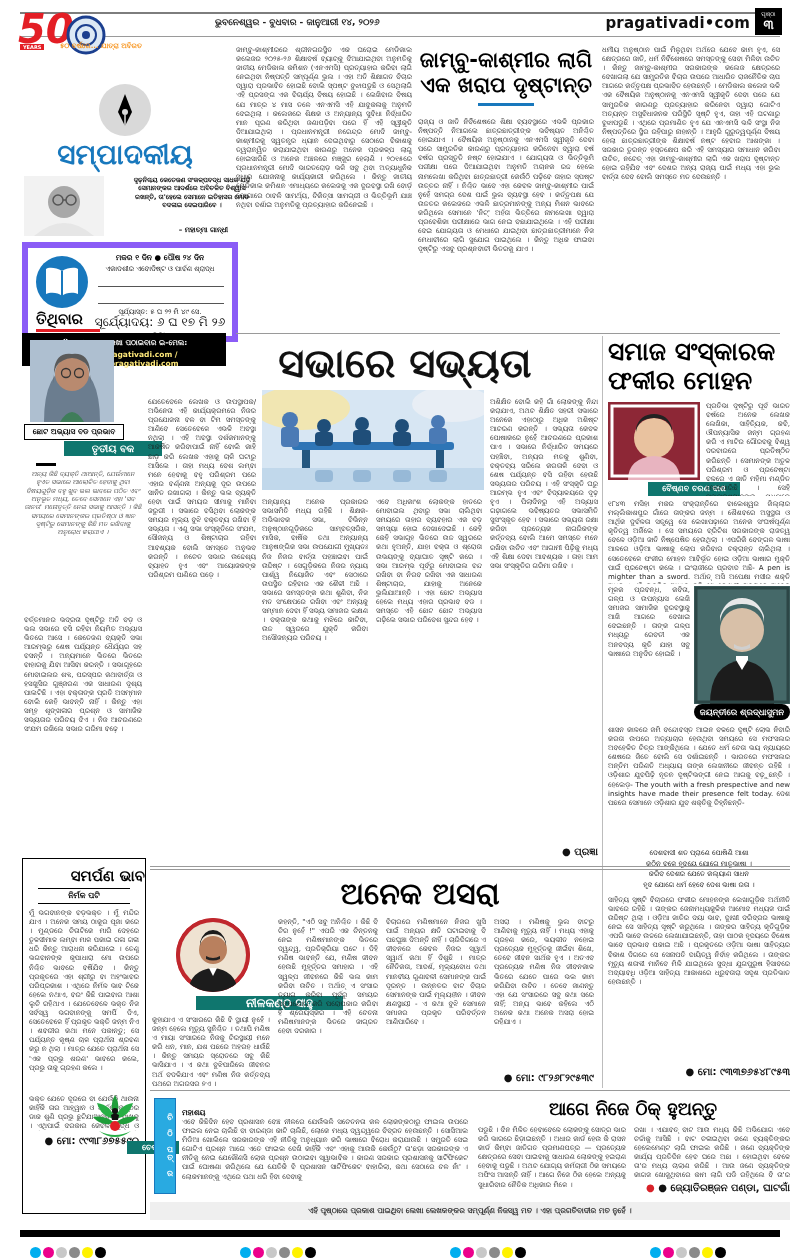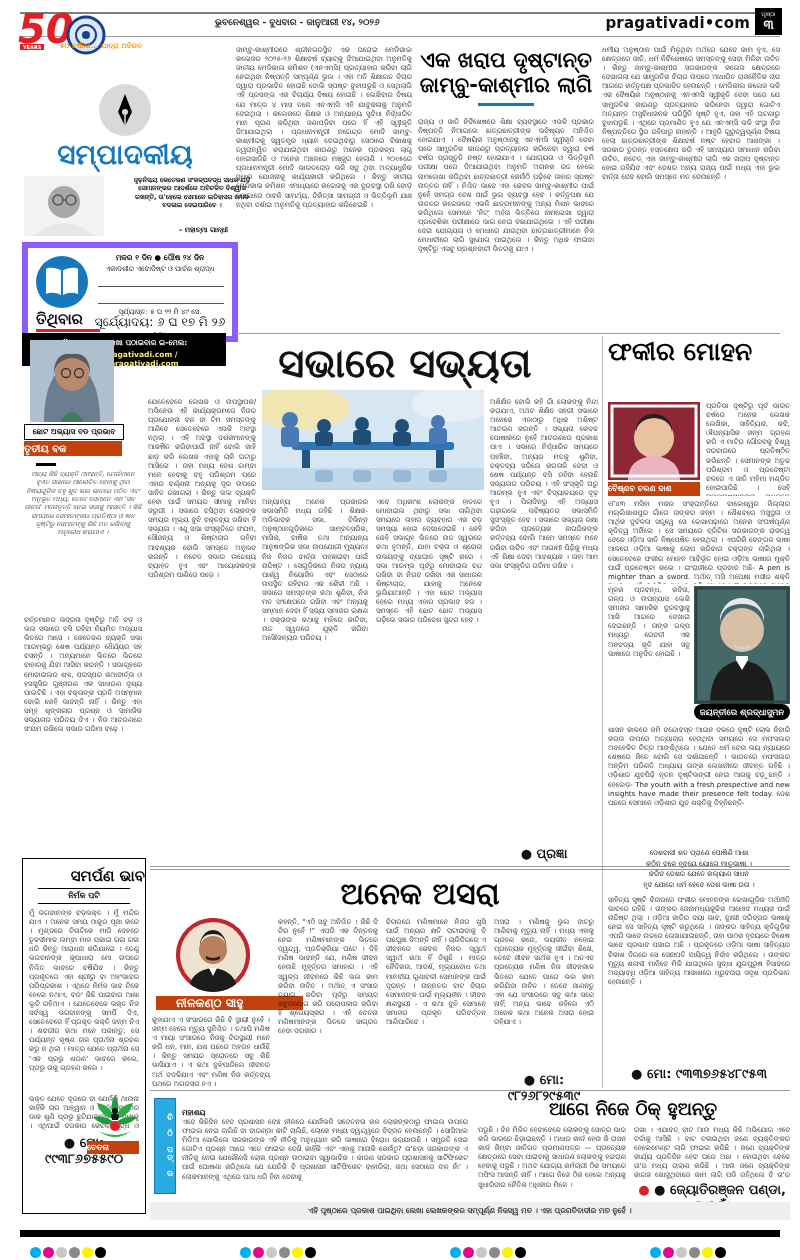--- a/index.html
+++ b/index.html
@@ -4,23 +4,23 @@
 <style>
   html,body{margin:0;padding:0;background:#e8e8e8;}
   .page{position:relative;width:800px;height:1260px;background:#ffffff;margin:0 auto;
         font-family:"DejaVu Sans","Liberation Sans",sans-serif;overflow:hidden;}
   .abs{position:absolute;}
   .txt{font-size:7px;line-height:1.3;text-align:justify;color:#1c1c1c;overflow:hidden;}
   .txt-sm{font-size:6.5px;line-height:1.28;text-align:justify;color:#222;overflow:hidden;}
   .hd{color:#000;font-weight:bold;}
   .rule{background:#9a9a9a;}
   .vrule{background:#bcbcbc;width:1px;}
-  .cyanlabel{background:#c2410c;color:#fff;font-weight:bold;overflow:hidden;}
+  .cyanlabel{background:#0f766e;color:#fff;font-weight:bold;text-align:center;overflow:hidden;margin-left:40px;}
   .redtxt{color:#d8232a;font-weight:bold;}
-  .sig{font-size:13px;font-weight:bold;text-align:center;color:#111;}
+  .sig{font-size:10px;font-weight:bold;text-align:right;color:#111;}
   .centered{text-align:center;}
   .italic{font-style:italic;}
 </style>
 </head>
 <body>
 
 <div class="page">
 
   <div class="abs rule" style="left:20px;top:12px;width:760px;height:2px;background:#7d7d7d;"></div>
   <div class="abs" style="left:215px;top:17px;font-size:9px;font-weight:bold;color:#222;">ଭୁବନେଶ୍ୱର - ବୁଧବାର - ଜାନୁଆରୀ ୧୪, ୨୦୨୬</div>
@@ -87,22 +87,22 @@
           <line x1="5" y1="2" x2="5" y2="5" stroke="#000" stroke-width="1"></line>
       </svg>
       <span>ମତାମତ ଓ ଲେଖା ପଠାଇବାର ଇ-ମେଲ:</span>
     </div>
     <div style="font-size:7.5px;font-weight:bold;color:#ffe97a;margin-top:2px;">editor@pragativadi.com / Feature@pragativadi.com</div>
   </div>
 
   <div class="abs txt" style="left:236px;top:46px;width:176px;height:283px;">ଜାମ୍ବୁ-କାଶ୍ମୀରରେ ଶ୍ରୀନଗରସ୍ଥିତ ଏକ ଘରୋଇ ମେଡିକାଲ କଲେଜର ୨୦୨୫-୨୬ ଶିକ୍ଷାବର୍ଷ ବ୍ୟାଚ୍‌କୁ ଦିଆଯାଇଥିବା ଅନୁମତିକୁ ଜାତୀୟ ମେଡିକାଲ କମିଶନ (ଏନଏମସି) ପ୍ରତ୍ୟାହାର କରିବା ଲାଗି ନେଇଥିବା ନିଷ୍ପତ୍ତି ସମ୍ପୂର୍ଣ୍ଣ ଭୁଲ । ଏହା ଅତି ଶିକ୍ଷାଗତ ବିଚାର ଦ୍ୱାରା ପ୍ରଭାବିତ ହୋଇଛି ବୋଲି ସ୍ପଷ୍ଟ ବୁଝାପଡୁଛି ଓ ସେଥିଲାଗି ଏହି ପ୍ରସଙ୍ଗ ଏକ ବିଚାର୍ଯ୍ୟ ବିଷୟ ହୋଇଛି । ଲେଖିବାର ବିଷୟ ଯେ ମାତ୍ର ୪ ମାସ ତଳେ ଏନଏମସି ଏହି ଯାଦୁକଳାକୁ ଅନୁମତି ଦେଇଥିଲା । କଲେଜରେ ଶିକ୍ଷକ ଓ ଅନ୍ୟାନ୍ୟ ସୁବିଧା ନିର୍ଦ୍ଧାରିତ ମାନ ପୂରଣ କରିଥିବା ଜଣାପଡ଼ିବା ପରେ ହିଁ ଏହି ସ୍ୱୀକୃତି ଦିଆଯାଇଥିଲା । ପ୍ରଧାନମନ୍ତ୍ରୀ ନରେନ୍ଦ୍ର ମୋଦି ଜାମ୍ବୁ-କାଶ୍ମୀରକୁ ସ୍ୱତନ୍ତ୍ର ଧ୍ୟାନ ଦେଇଥିବାରୁ ସେଠାରେ ବିକାଶକୁ ତ୍ୱରାନ୍ୱିତ କରାଯାଇଥିବା କାରଣରୁ ଅନେକ ପ୍ରକଳ୍ପ ଲାଗୁ ହୋଇସାରିଛି ଓ ଅନେକ ଅଞ୍ଚଳରେ ମଞ୍ଜୁର ହେଲାଣି । ୨୦୧୫ରେ ପ୍ରଧାନମନ୍ତ୍ରୀ ମୋଦି ଭାରତରୋଡ଼ ଭଳି ସବୁ ଥିବା ଅତ୍ୟାଧୁନିକ ସୁଧାର ଯୋଜନାକୁ କାର୍ଯ୍ୟକାରୀ କରିଥିଲେ । କିନ୍ତୁ ଜାତୀୟ ମେଡିକାଲ କମିଶନ ଏମାଧ୍ୟରେ କଲେଜକୁ ଏକ ଦୁରବସ୍ଥା ରଖି ବୋର୍ଡ଼ ଯୋଗାରେ ଠାବଳି ସାମର୍ଥ୍ୟ, ଚିକିତ୍ସା ସାମଗ୍ରୀ ଓ ଭିତ୍ତିଭୂମି ଯାଞ୍ଚ ନଥିବା ଦର୍ଶାଇ ଅନୁମତିକୁ ପ୍ରତ୍ୟାହାର କରିନେଇଛି ।</div>
 
   <div class="abs" style="left:418px;top:48px;width:176px;text-align:center;">
+    <div style="font-size:21px;font-weight:bold;line-height:1.18;">ଜାମ୍ବୁ-କାଶ୍ମୀର ଲାଗି</div>
     <div style="font-size:21px;font-weight:bold;line-height:1.18;">ଏକ ଖରାପ ଦୃଷ୍ଟାନ୍ତ</div>
-    <div style="font-size:21px;font-weight:bold;line-height:1.18;">ଜାମ୍ବୁ-କାଶ୍ମୀର ଲାଗି</div>
     <div style="width:56px;height:3px;background:#1878bd;margin:5px auto 0;"></div>
   </div>
   <div class="abs txt" style="left:418px;top:118px;width:176px;height:211px;">ରାଜ୍ୟ ଓ ଜାତି ନିର୍ବିଶେଷରେ ଶିକ୍ଷା ବ୍ୟବସ୍ଥାରେ ଏଭଳି ପ୍ରକାର ନିଷ୍ପତ୍ତି ନିଆଗଲେ ଛାତ୍ରଛାତ୍ରୀଙ୍କ ଭବିଷ୍ୟତ ଅନିଶ୍ଚିତ ହୋଇଯାଏ । ବୈଷୟିକ ଅନୁଷ୍ଠାନକୁ ଏନଏମସି ସ୍ୱୀକୃତି ଦେବା ପରେ ସାମ୍ପ୍ରତିକ କାରଣରୁ ପ୍ରତ୍ୟାହାର କରିନେବା ଦ୍ୱାରା ବର୍ଷ ବର୍ଷର ପ୍ରସ୍ତୁତି ନଷ୍ଟ ହୋଇଯାଏ । ଯୋଗ୍ୟତା ଓ ଭିତ୍ତିଭୂମି ପରୀକ୍ଷା ପରେ ଦିଆଯାଇଥିବା ଅନୁମତି ଅଚାନକ ରଦ୍ଦ ହେଲେ ନାମଲେଖା କରିଥିବା ଛାତ୍ରଛାତ୍ରୀ କେଉଁଠି ପଢ଼ିବେ ତାହାର ସ୍ପଷ୍ଟ ଉତ୍ତର ନାହିଁ । ନିଶ୍ଚିତ ଭାବେ ଏହା କେବଳ ଜାମ୍ବୁ-କାଶ୍ମୀର ପାଇଁ ନୁହେଁ ସମଗ୍ର ଦେଶ ପାଇଁ ଭୁଲ ବ୍ୟବସ୍ଥା ହେବ । କର୍ତ୍ତୃପକ୍ଷ ଯେ ଉଚ୍ଚତର କଲେଜରେ ଏଭଳି ଛାତ୍ରମାନଙ୍କୁ ଅନ୍ୟ ମିଶନ ଭାବରେ କରିଥିଲେ ସେମାନେ 'ନିଟ୍' ଅର୍ହତା ଭିତ୍ତିରେ ନାମଲେଖା ଦ୍ୱାରା ପ୍ରବେଶିକା ପରୀକ୍ଷାରେ ଭାଗ ନେଇ ବଛାଯାଇଥିଲେ । ଏହି ପରୀକ୍ଷା ଦେଇ ଯୋଗ୍ୟତା ଓ ମେଧାରେ ଯାଇଥିବା ଛାତ୍ରଛାତ୍ରୀମାନେ ନିଜ ମେଧାବୀରେ ଲାଗି ସୁଯୋଗ ପାଇଥିଲେ । କିନ୍ତୁ ଅଧିକ ଫାଇଦା ଦୃଷ୍ଟିରୁ ଏସବୁ ପ୍ରଶ୍ନବାଚୀ ଭିତରକୁ ଯାଏ ।</div>
   <div class="abs txt" style="left:602px;top:46px;width:178px;height:283px;">ଧର୍ମୀୟ ଅନୁଷ୍ଠାନ ପାଇଁ ମିଳୁଥିବା ଅର୍ଥରେ ଯେବେ କାମ ହୁଏ, ସେ କ୍ଷେତ୍ରରେ ଜାତି, ଧର୍ମ ନିର୍ବିଶେଷରେ ସମସ୍ତଙ୍କୁ ସେବା ମିଳିବା ଉଚିତ । କିନ୍ତୁ ଜାମ୍ବୁ-କାଶ୍ମୀର ସରକାରଙ୍କ କଲେଜ କ୍ଷେତ୍ରରେ ଦେଖାଗଲା ଯେ ସାମ୍ପ୍ରତିକ ବିଚାର ଉପରେ ଆଧାରିତ ରାଜନୈତିକ ଚାପ ଆଗରେ କର୍ତ୍ତୃପକ୍ଷ ପ୍ରଭାବିତ ହେଉଛନ୍ତି । ମେଡିକାଲ କଲେଜ ଭଳି ଏକ ବୈଷୟିକ ଅନୁଷ୍ଠାନକୁ ଏନଏମସି ସ୍ୱୀକୃତି ଦେବା ପରେ ଯେ ସାମ୍ପ୍ରତିକ କାରଣରୁ ପ୍ରତ୍ୟାହାର କରିନେବା ଦ୍ୱାରା ଗୋଟିଏ ଅତ୍ୟନ୍ତ ଅସୁବିଧାଜନକ ପରିସ୍ଥିତି ସୃଷ୍ଟି ହୁଏ, ତାହା ଏହି ଘଟଣାରୁ ବୁଝାପଡୁଛି । ଏଥିରେ ପ୍ରମାଣିତ ହୁଏ ଯେ ଏନଏମସି ଭଳି ସଂସ୍ଥା ନିଜ ନିଷ୍ପତ୍ତିରେ ସ୍ଥିର ରହିପାରୁ ନାହାନ୍ତି । ଆହୁରି ଗୁରୁତ୍ୱପୂର୍ଣ୍ଣ ବିଷୟ ହେଲା ଛାତ୍ରଛାତ୍ରୀଙ୍କ ଶିକ୍ଷାବର୍ଷ ନଷ୍ଟ ହେବାର ଆଶଙ୍କା । ସରକାର ତୁରନ୍ତ ହସ୍ତକ୍ଷେପ କରି ଏହି ସମସ୍ୟାର ସମାଧାନ କରିବା ଉଚିତ, ନଚେତ୍ ଏହା ଜାମ୍ବୁ-କାଶ୍ମୀର ଲାଗି ଏକ ଖରାପ ଦୃଷ୍ଟାନ୍ତ ହୋଇ ରହିଯିବ ଏବଂ ଦେଶର ଅନ୍ୟ ରାଜ୍ୟ ପାଇଁ ମଧ୍ୟ ଏହା ଭୁଲ ବାର୍ତ୍ତା ଦେବ ବୋଲି ସମସ୍ତେ ମତ ଦେଉଛନ୍ତି ।</div>
 
   <div class="abs rule" style="left:20px;top:332px;width:208px;height:0;"></div>
   <div class="abs rule" style="left:236px;top:333px;width:544px;height:1px;"></div>
 
   <div class="abs centered" style="left:210px;top:340px;width:390px;font-size:40px;font-weight:bold;color:#111;">ସଭାରେ ସଭ୍ୟତା</div>
 
@@ -157,20 +157,21 @@
 
   <div class="abs txt" style="left:148px;top:398px;width:108px;height:466px;">ଯେତେବେଳେ ଲେଖକ ଓ ଉପସ୍ଥାପକ/ ଅଭିନେତା ଏହି କାର୍ଯ୍ୟକ୍ରମରେ ନିଜର ପ୍ରଯୋଜନା ବଳ ବା ଟିମ ସମସ୍ତଙ୍କୁ ଆଣିବେ ସେତେବେଳେ ଏଭଳି ଅବସ୍ଥା ନଥିଲା । ଏହି ଅବସ୍ଥା ଦର୍ଶକମାନଙ୍କୁ ଆକର୍ଷିତ କରିବାପାଇଁ ନାହିଁ ବୋଲି କାହି ଛାଡ଼ କରି ଲେଖକ ଏହାକୁ ଚାଳି ଘଟାରୁ ଆସିଲେ । ତାହା ମଧ୍ୟ ବେଶ ଲମ୍ବା ମନେ ହେବାକୁ ବହୁ ପରିଶ୍ରମ ପରେ ଏହାର ବର୍ଣ୍ଣନା ଅନ୍ୟକୁ ଦୂର ଉପରେ ସାନିତ ରଖାଗଲା । କିନ୍ତୁ ଭଲ ବ୍ୟକ୍ତି ହେବା ପାଇଁ ସମୟର ସୀମାକୁ ମାନିବା ଜରୁରୀ । ସଭାରେ ବସିଥିବା ଲୋକଙ୍କ ସମୟର ମୂଲ୍ୟ ବୁଝି ବକ୍ତବ୍ୟ ରଖିବା ହିଁ ସଭ୍ୟତା । ଏଣୁ ସଭା ସଂସ୍କୃତିରେ ସଂଯମ, ସୌଜନ୍ୟ ଓ ଶିଷ୍ଟାଚାର ରହିବା ଆବଶ୍ୟକ ବୋଲି ସମସ୍ତେ ଅନୁଭବ କରନ୍ତି । ନଚେତ ସଭାର ଉଦ୍ଦେଶ୍ୟ ବ୍ୟାହତ ହୁଏ ଏବଂ ଆୟୋଜକଙ୍କ ପରିଶ୍ରମ ପାଣିରେ ପଡ଼େ ।</div>
   <div class="abs txt" style="left:262px;top:498px;width:106px;height:366px;">ଅନ୍ୟାନ୍ୟ ଅନେକ ପ୍ରକାରର ସଭାସମିତି ମଧ୍ୟ ରହିଛି । ଶିକ୍ଷକ-ଅଭିଭାବକ ସଭା, ବିଭିନ୍ନ ଅନୁଷ୍ଠାନଗୁଡ଼ିକରେ ସାମ୍ବତ୍ସରିକ, ମାସିକ, ବାର୍ଷିକ ତଥା ଅନ୍ୟାନ୍ୟ ଆନୁଷଙ୍ଗିକ ସଭା ଉପଯୋଗୀ ମୁଖ୍ୟତଃ ନିଜ ନିଜର ବାର୍ତ୍ତା ପହଞ୍ଚାଇବା ପାଇଁ ଉଦ୍ଦିଷ୍ଟ । ସେଗୁଡ଼ିକରେ ନିଜର ନ୍ୟାୟ ପାର୍ଶ୍ୱ ନିୟୋଜିତ ଏବଂ ସେଠାରେ ଉପସ୍ଥିତ ରହିବାର ଏକ ଶୈଳୀ ଅଛି । ସଭାରେ ସମସ୍ତଙ୍କ କଥା ଶୁଣିବା, ନିଜ ମତ ସଂକ୍ଷେପରେ ରଖିବା ଏବଂ ଅନ୍ୟକୁ ସମ୍ମାନ ଦେବା ହିଁ ସଭ୍ୟ ସମାଜର ଲକ୍ଷଣ । ବକ୍ତାଙ୍କ କଥାକୁ ମଝିରେ କାଟିବା, ଉଚ୍ଚ ସ୍ୱରରେ ଯୁକ୍ତି କରିବା ଅସୌଜନ୍ୟର ପରିଚୟ ।</div>
   <div class="abs txt" style="left:376px;top:498px;width:106px;height:366px;">ଏବେ ଅଧିକାଂଶ ଲୋକଙ୍କ ହାତରେ ମୋବାଇଲ ଥିବାରୁ ସଭା ଚାଲିଥିବା ସମୟରେ ତାହାର ବ୍ୟବହାର ଏକ ବଡ଼ ସମସ୍ୟା ହୋଇ ଦେଖାଦେଇଛି । କେହି କେହି ସଭାଗୃହ ଭିତରେ ଉଚ୍ଚ ସ୍ୱରରେ କଥା ହୁଅନ୍ତି, ଯାହା ବକ୍ତା ଓ ଶ୍ରୋତା ଉଭୟଙ୍କୁ ବ୍ୟାଘାତ ସୃଷ୍ଟି କରେ । ସଭା ଆରମ୍ଭ ପୂର୍ବରୁ ମୋବାଇଲ ବନ୍ଦ ରଖିବା ବା ନିରବ ରଖିବା ଏକ ସାଧାରଣ ଶିଷ୍ଟାଚାର, ଯାହାକୁ ଅନେକେ ଭୁଲିଯାଆନ୍ତି । ଏହା ଛୋଟ ଅଭ୍ୟାସ ହେଲେ ମଧ୍ୟ ଏହାର ପ୍ରଭାବ ବଡ । ସମସ୍ତେ ଏହି ଛୋଟ ଛୋଟ ଅଭ୍ୟାସ ଗଢ଼ିଲେ ସଭାର ପରିବେଶ ସୁନ୍ଦର ହେବ ।</div>
   <div class="abs txt" style="left:490px;top:398px;width:108px;height:440px;">ଅଶିକ୍ଷିତ ବୋଲି କହି ଗାଁ ଲୋକଙ୍କୁ ନିନ୍ଦା କରାଯାଏ, ଅଥଚ ଶିକ୍ଷିତ ସହରୀ ସଭାରେ ଅନେକେ ଏହାଠାରୁ ଅଧିକ ଅଶିଷ୍ଟ ଆଚରଣ କରନ୍ତି । ସଭ୍ୟତା କେବଳ ପୋଷାକରେ ନୁହେଁ ଆଚରଣରେ ପ୍ରକାଶ ପାଏ । ସଭାରେ ନିର୍ଦ୍ଧାରିତ ସମୟରେ ପହଞ୍ଚିବା, ଅନ୍ୟର ମତକୁ ଶୁଣିବା, ବକ୍ତବ୍ୟ ସରିଲେ କରତାଳି ଦେବା ଓ ଶେଷ ପର୍ଯ୍ୟନ୍ତ ବସି ରହିବା ହେଉଛି ସଭ୍ୟତାର ପରିଚୟ । ଏହି ସଂସ୍କୃତି ଘରୁ ଆରମ୍ଭ ହୁଏ ଏବଂ ବିଦ୍ୟାଳୟରେ ଦୃଢ଼ ହୁଏ । ପିଲାଦିନରୁ ଏହି ଅଭ୍ୟାସ ଗଢ଼ାଗଲେ ଭବିଷ୍ୟତର ସଭାସମିତି ସୁସଂସ୍କୃତ ହେବ । ସଭାରେ ସଭ୍ୟତା ରକ୍ଷା କରିବା ପ୍ରତ୍ୟେକ ନାଗରିକଙ୍କ କର୍ତ୍ତବ୍ୟ ବୋଲି ଆମେ ସମସ୍ତେ ମନେ ରଖିବା ଉଚିତ ଏବଂ ଆଗାମୀ ପିଢ଼ିକୁ ମଧ୍ୟ ଏହି ଶିକ୍ଷା ଦେବା ଆବଶ୍ୟକ । ତାହା ଆମ ସଭା ସଂସ୍କୃତିର ଗରିମା ରଖିବ ।</div>
   <div class="abs sig redtxt" style="left:490px;top:846px;width:108px;">● ପ୍ରଜ୍ଞା</div>
 
   <div class="abs vrule" style="left:602px;top:336px;height:752px;"></div>
 
   <div class="abs" style="left:608px;top:338px;width:182px;">
+    <div style="font-size:25px;font-weight:bold;line-height:1.15;">ସମାଜ ସଂସ୍କାରକ</div>
     <div style="font-size:25px;font-weight:bold;line-height:1.15;">ଫକୀର ମୋହନ</div>
   </div>
   <div class="abs" style="left:608px;top:402px;width:92px;height:78px;background:#7a1f2b;overflow:hidden;">
     <svg width="92" height="78" viewBox="0 0 92 78">
       <rect width="92" height="78" fill="#8d2736"></rect>
       <circle cx="46" cy="36" r="20" fill="#e9c29f"></circle>
       <path d="M28 30 Q30 16 46 16 Q62 16 64 30 L64 26 Q60 12 46 12 Q32 12 28 26 Z" fill="#222"></path>
       <path d="M20 78 Q20 56 46 54 Q72 56 72 78 Z" fill="#e8b4c0"></path>
       <rect x="4" y="4" width="84" height="70" fill="none" stroke="#fff" stroke-width="3"></rect>
     </svg>

